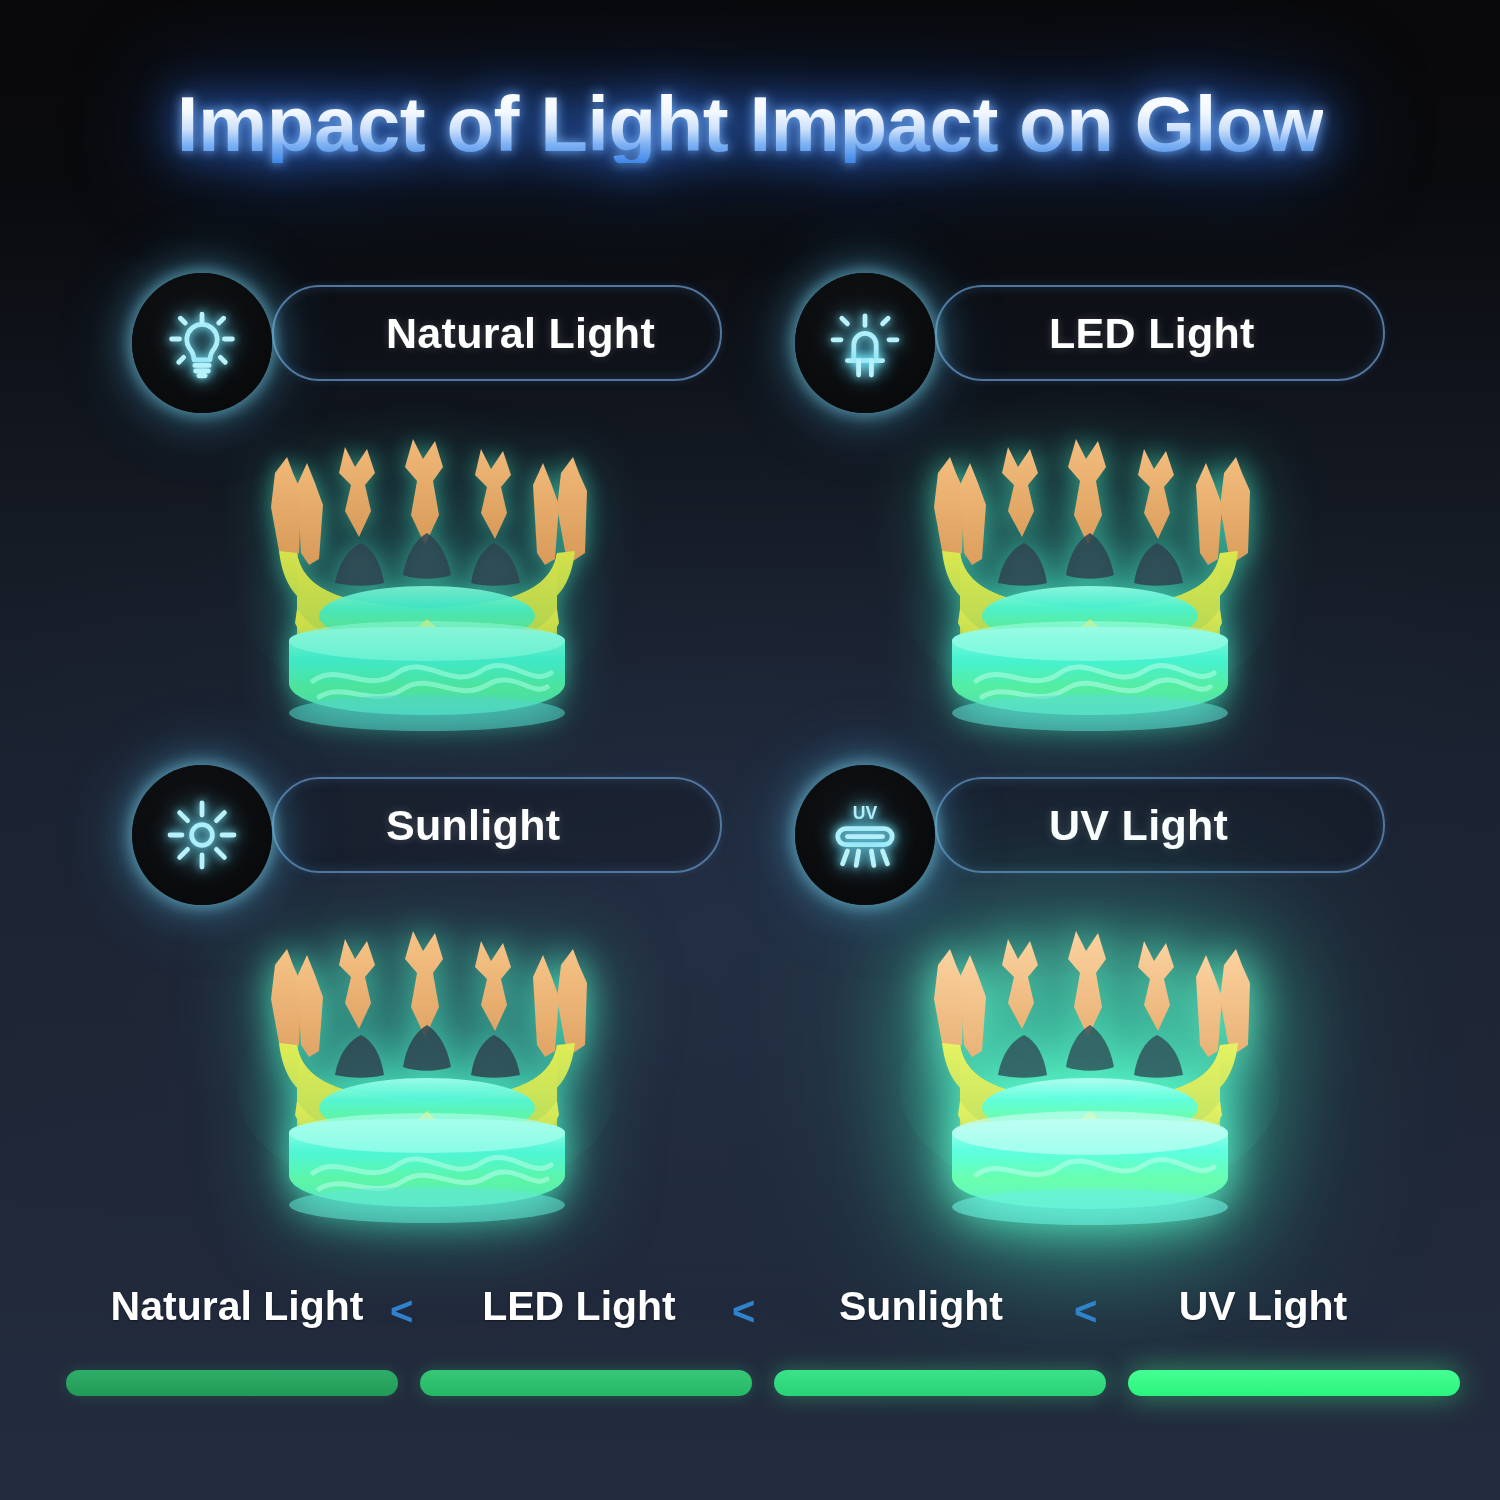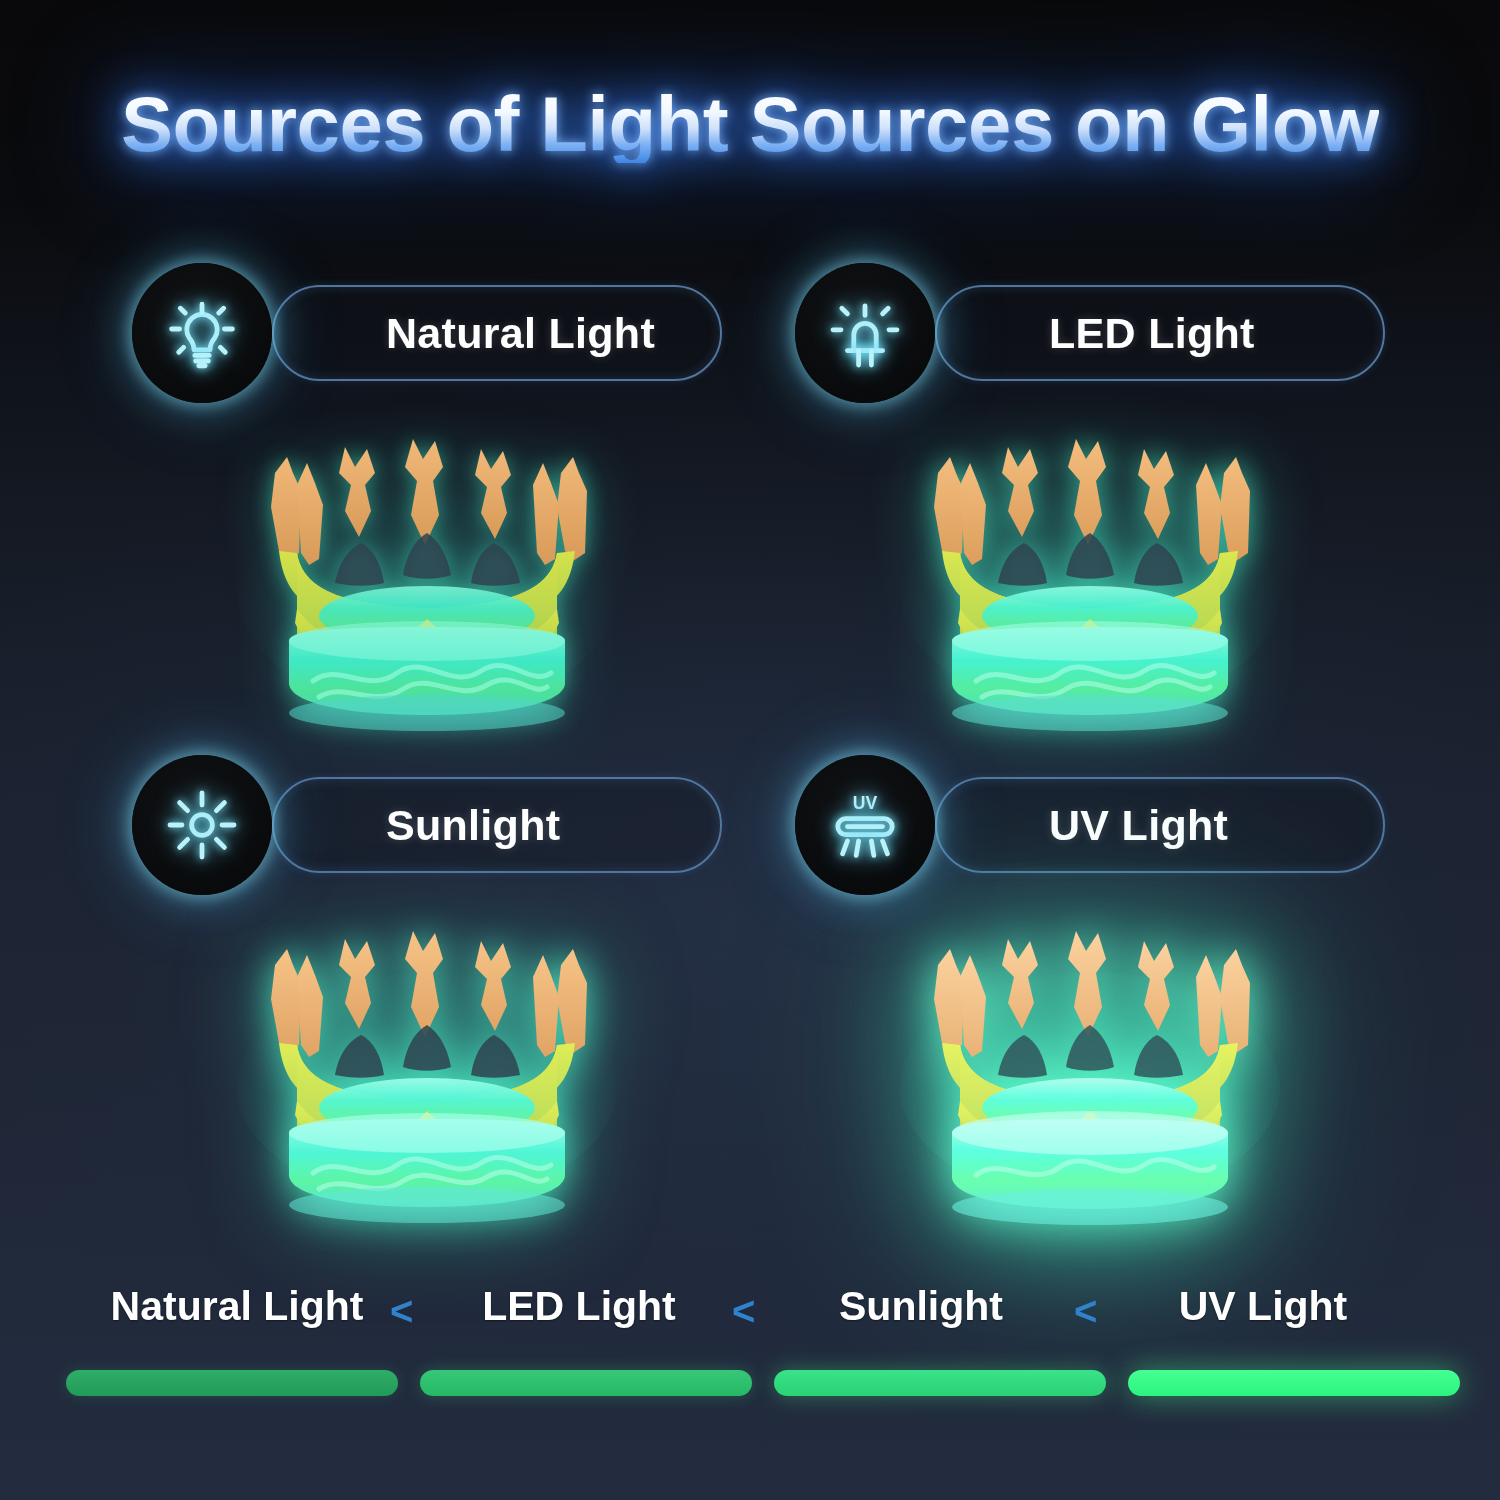--- a/index.html
+++ b/index.html
@@ -76,21 +76,21 @@
     font-size:43px;
     font-weight:700;
     color:#ffffff;
     letter-spacing:0.3px;
     white-space:nowrap;
     text-shadow:0 0 10px rgba(255,255,255,0.18);
   }
 
   .icon-badge{
     position:absolute;
-    left:0; top:0;
+    left:0; top:10px;
     width:140px; height:140px;
     border-radius:50%;
     background:radial-gradient(circle at 46% 40%, #121417 0%, #0a0c0e 58%, #050607 100%);
     display:flex; align-items:center; justify-content:center;
     box-shadow:
       0 0 14px 4px rgba(130,220,245,0.45),
       0 0 34px 10px rgba(90,190,225,0.28),
       0 0 62px 20px rgba(60,150,200,0.15);
     z-index:2;
   }
@@ -168,21 +168,21 @@
   .scale-col:nth-child(2) .scale-bar{ left:12px; }
   .scale-col:nth-child(3) .scale-bar{ left:24px; }
   .scale-col:nth-child(4) .scale-bar{ left:36px; }
 </style>
 </head>
 <body>
 
 <div id="page">
 
   <div class="title-wrap">
-    <h1 class="title">Sources of Light Sources on Glow</h1>
+    <h1 class="title">Impact of Light Impact on Glow</h1>
   </div>
 
   <div class="panel p0 g1">
     <div class="hdr">
       <div class="pill">
         <span class="pill-label">Natural Light</span>
       </div>
       <div class="icon-badge">
         <svg viewBox="0 0 100 100">
           <path d="M34 56 A19 19 0 1 1 66 56 C62 61 60 65 60 71 L40 71 C40 65 38 61 34 56 Z"></path>

